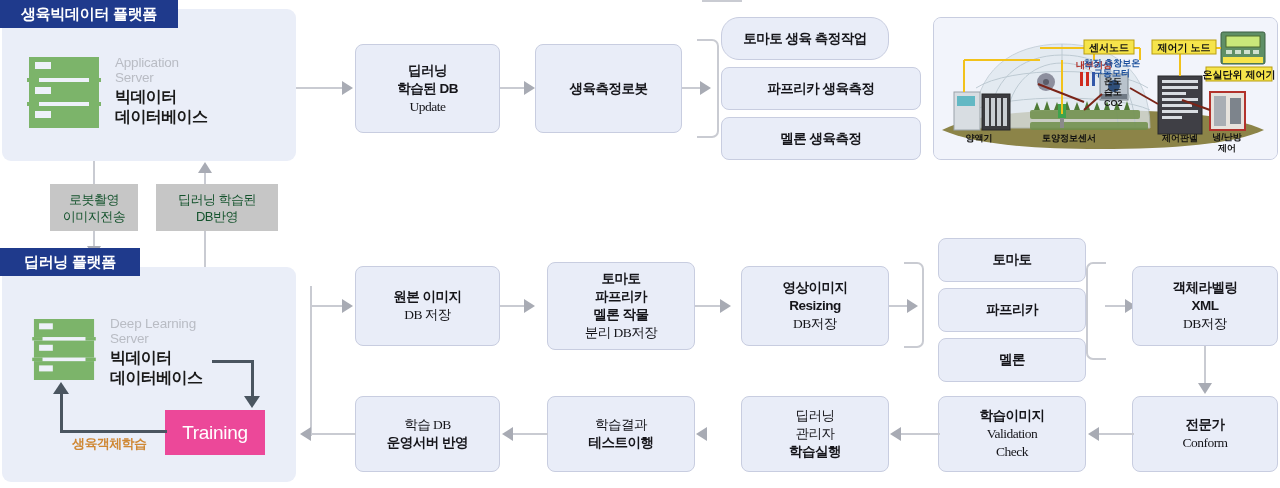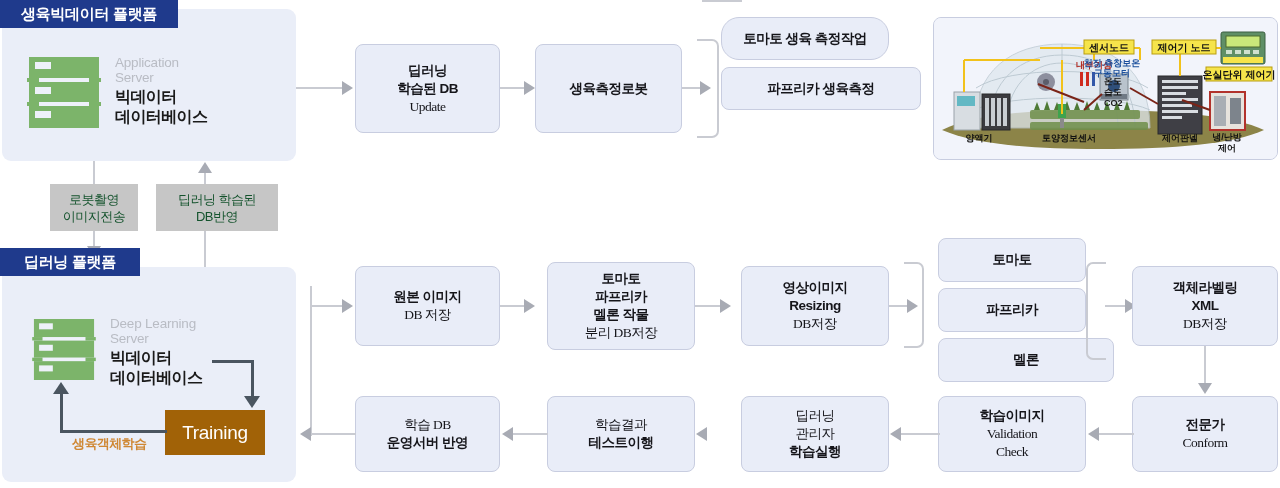--- a/index.html
+++ b/index.html
@@ -77,21 +77,21 @@
     font-size:13px;
     line-height:17px;
     letter-spacing:-0.5px;
     display:flex;align-items:center;justify-content:center;
     text-align:center;
     white-space:pre-line;
   }
 
   
   .training{
-    background:#a16207;
+    background:#ec4899;
     color:#ffffff;
     font-size:19px;
     letter-spacing:-0.3px;
     display:flex;align-items:center;justify-content:center;
   }
   .train-label{
     color:#cf8733;
     font-size:13px;
     font-weight:bold;
     letter-spacing:-0.6px;
@@ -183,20 +183,25 @@
   <div class="abs pbox" style="left:721px;top:17px;width:168px;height:43px;border-radius:18px;">
     <div>
         <span class="ln b">토마토 생육 측정작업</span>
       </div>
   </div>
   <div class="abs pbox" style="left:721px;top:67px;width:200px;height:43px;">
     <div>
         <span class="ln b">파프리카 생육측정</span>
       </div>
   </div>
+  <div class="abs pbox" style="left:721px;top:117px;width:200px;height:43px;">
+    <div>
+        <span class="ln b">멜론 생육측정</span>
+      </div>
+  </div>
 
   <div class="abs photo-frame" style="left:933px;top:17px;width:345px;height:143px;">
     <svg class="ghouse" width="343" height="141" viewBox="0 0 343 141">
       <rect x="0" y="0" width="343" height="141" fill="#f2f4fb"></rect>
 
       <path d="M8 112 C40 96 95 92 165 92 C240 92 300 98 330 112 C300 126 240 131 165 131 C95 131 40 126 8 112 Z" fill="#8c8448"></path>
 
       <path d="M40 110 C40 52 78 26 128 26 C178 26 216 52 216 110 Z" fill="#dfe7ee" opacity="0.75" stroke="#b9c6cf" stroke-width="1"></path>
       <g stroke="#b9c6cf" stroke-width="1" fill="none" opacity="0.9">
         <path d="M55 110 C55 62 86 37 128 37"></path>
@@ -432,21 +437,21 @@
   <div class="abs pbox" style="left:938px;top:238px;width:148px;height:44px;">
     <div>
         <span class="ln b">토마토</span>
       </div>
   </div>
   <div class="abs pbox" style="left:938px;top:288px;width:148px;height:44px;">
     <div>
         <span class="ln b">파프리카</span>
       </div>
   </div>
-  <div class="abs pbox" style="left:938px;top:338px;width:176px;height:44px;">
+  <div class="abs pbox" style="left:938px;top:338px;width:148px;height:44px;">
     <div>
         <span class="ln b">멜론</span>
       </div>
   </div>
 
   <div class="abs brk brk-open-r" style="left:1086px;top:262px;width:20px;height:98px;"></div>
   <div class="abs ln-h" style="left:1105px;top:305px;width:25px;"></div>
   <div class="abs arw arw-r" style="left:1125px;top:299px;"></div>
 
   <div class="abs pbox" style="left:1132px;top:266px;width:146px;height:80px;">

